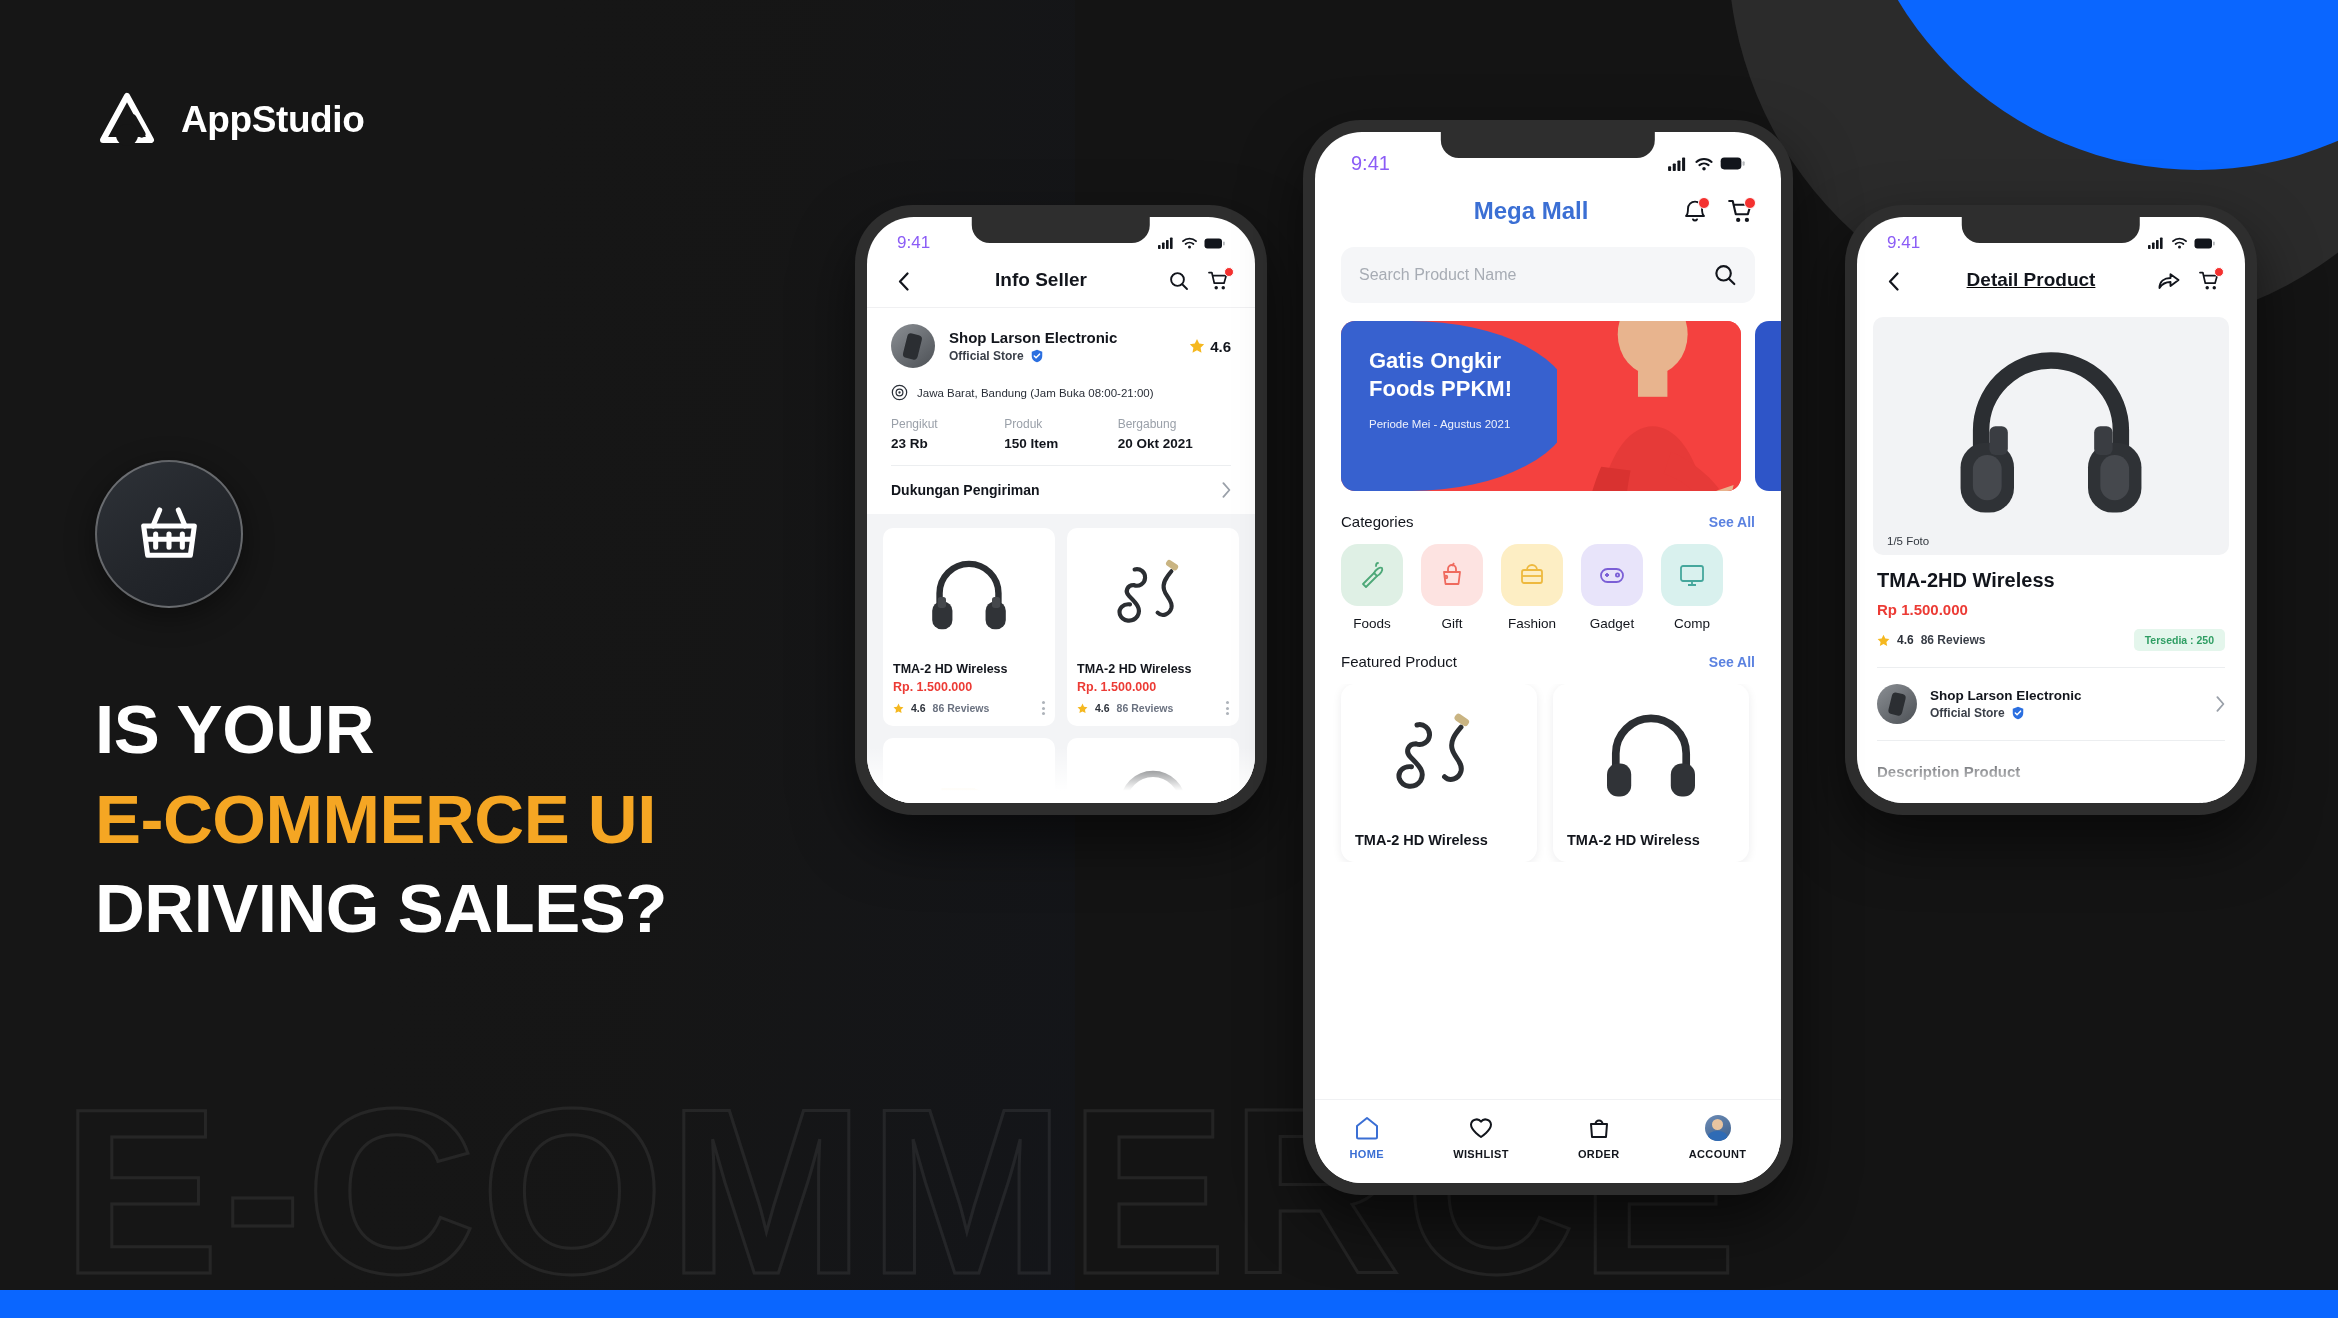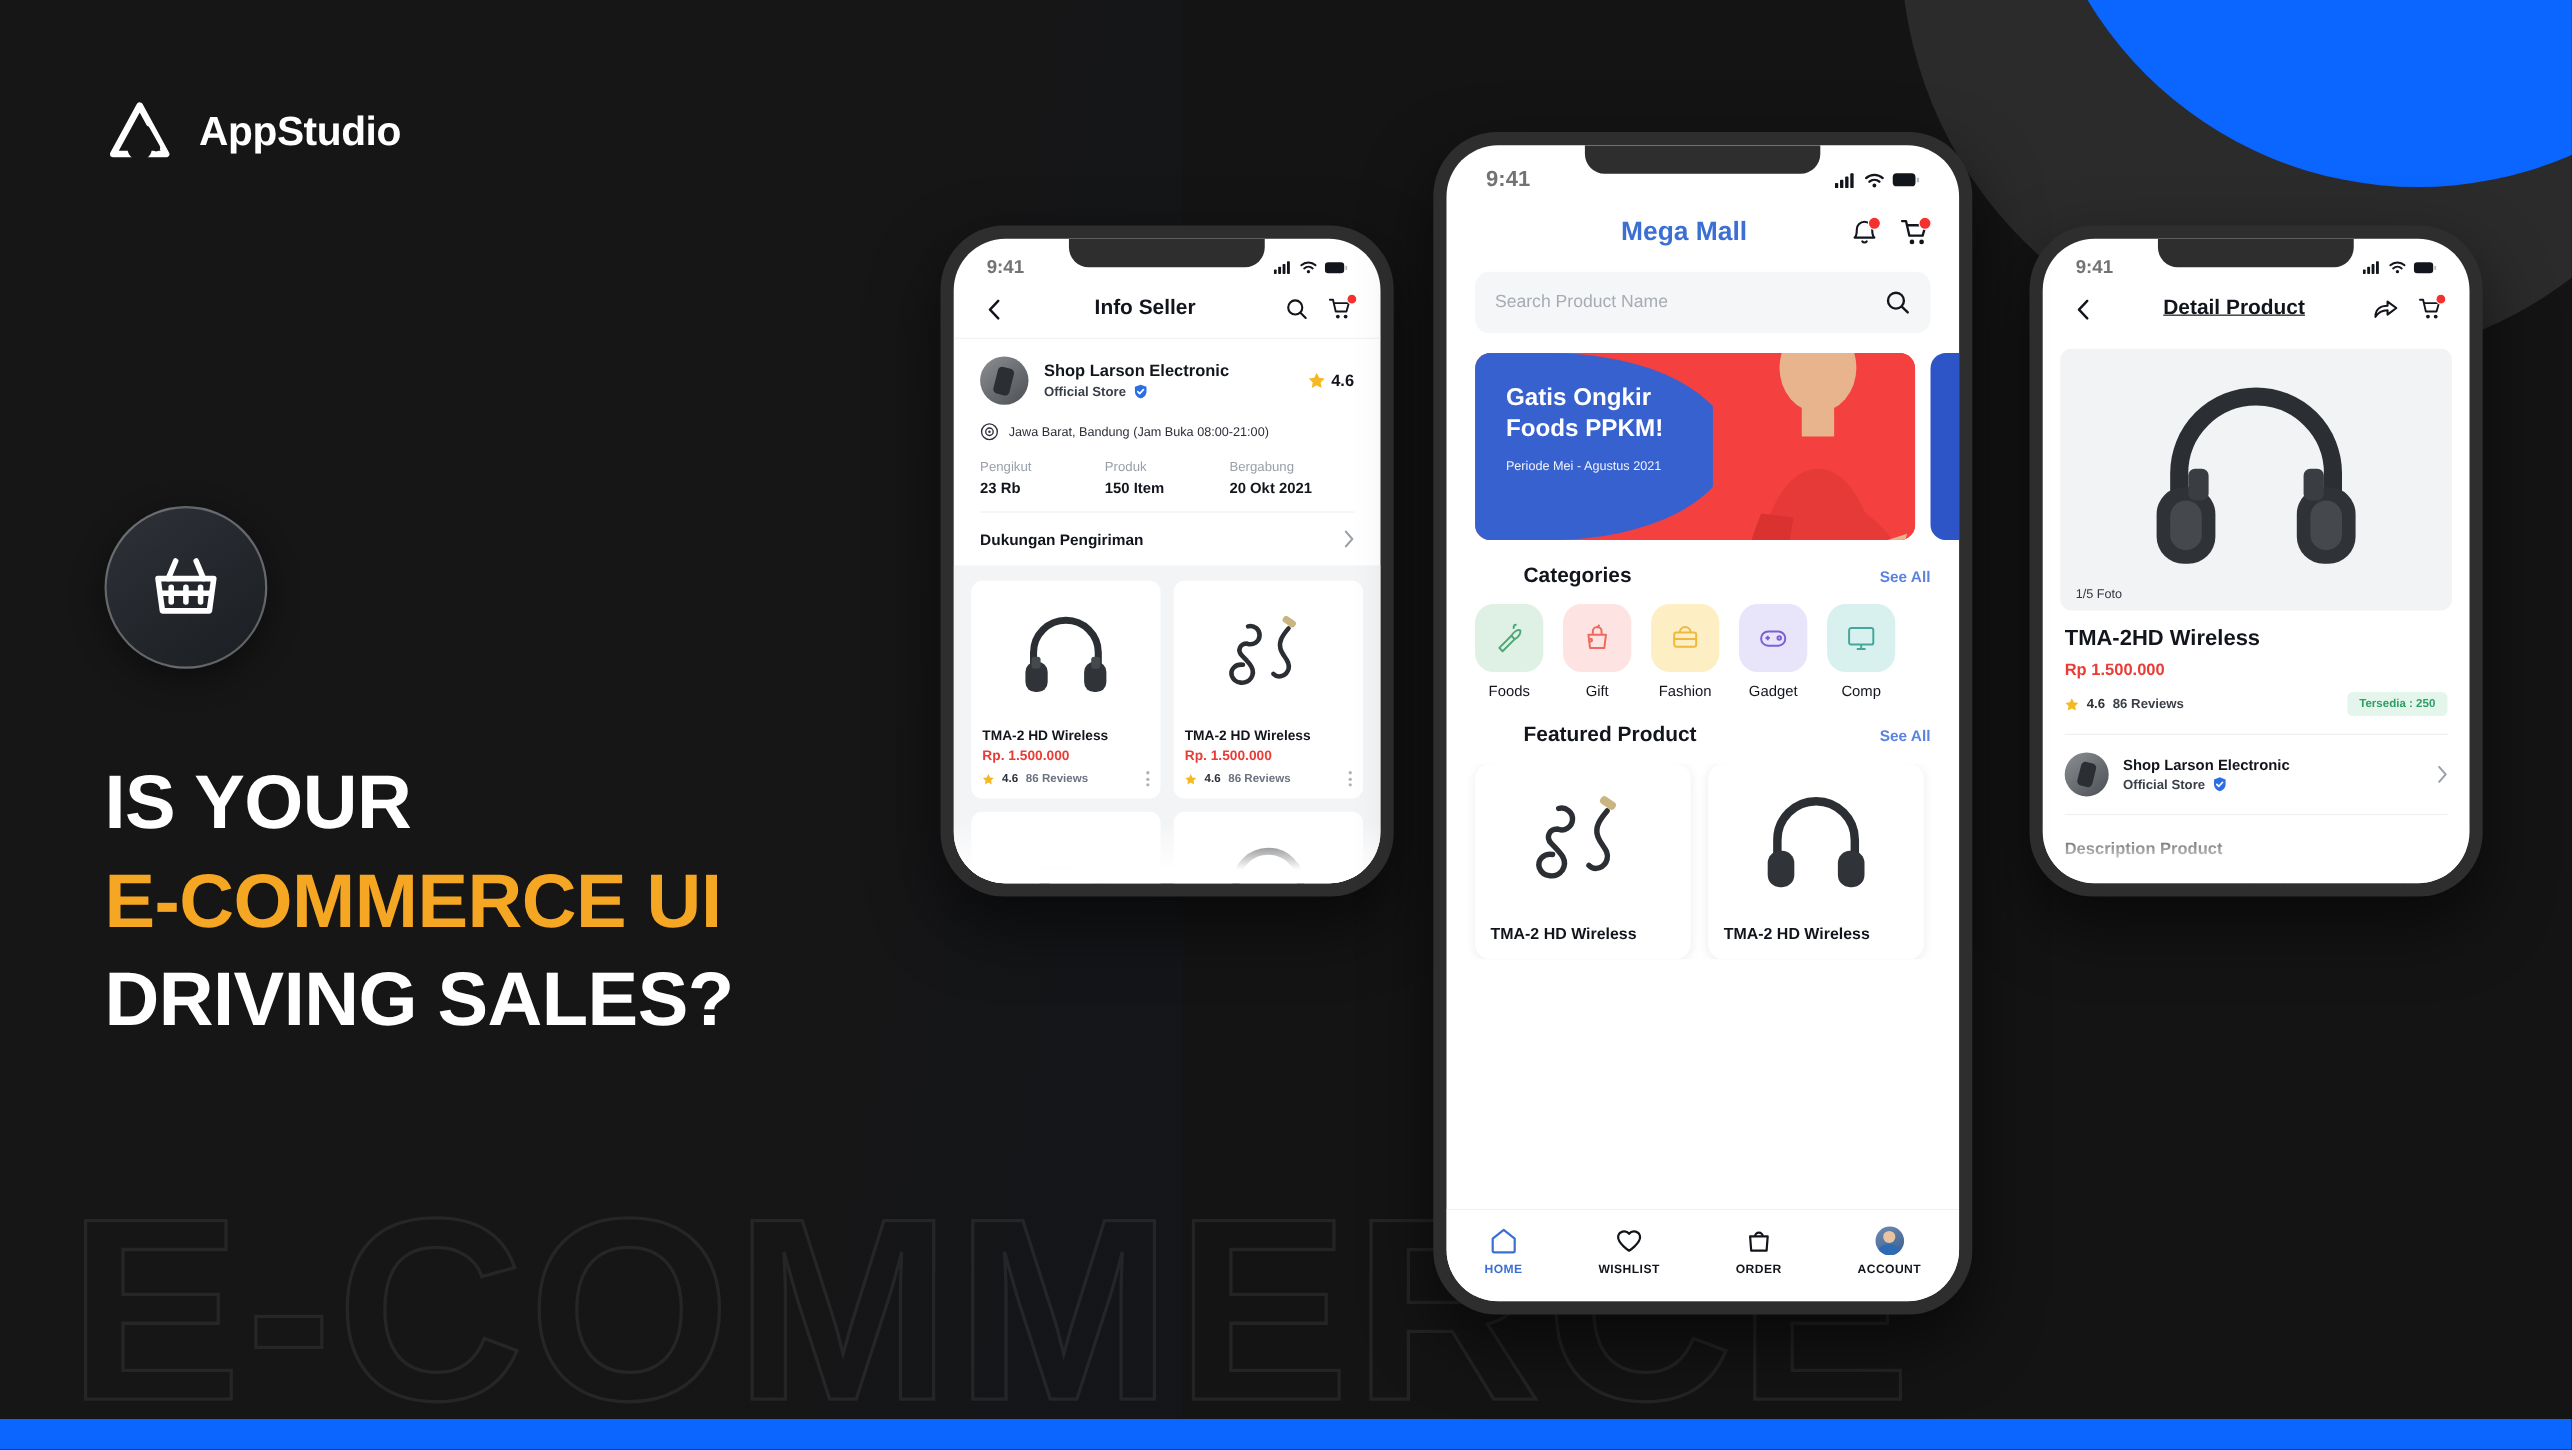--- a/index.html
+++ b/index.html
@@ -99,21 +99,21 @@
     z-index: 30;
   }
   
   #phone-left   { left: 855px;  top: 205px;  width: 412px; height: 610px; }
   #phone-center { left: 1303px; top: 120px;  width: 490px; height: 1075px; z-index: 6; }
   #phone-right  { left: 1845px; top: 205px;  width: 412px; height: 610px; }
 
   .statusbar {
     display: flex; justify-content: space-between;
     padding: 16px 30px 4px 30px;
-    font-size: 17px; font-weight: 700; color: #737373;
+    font-size: 17px; font-weight: 400; color: #8b5cf6;
   }
   .statusbar .sb-icons { display: flex; align-items: center; gap: 7px; }
 
   .navbar {
     display: flex; align-items: flex-start; justify-content: space-between;
     padding: 12px 24px 14px 24px;
     border-bottom: 1px solid #f0f0f2;
   }
   .navbar-title { font-size: 19px; font-weight: 700; color: #12151c; }
   .nav-actions { display: flex; align-items: center; gap: 16px; }
@@ -199,21 +199,21 @@
   .banner-txt { position: relative; z-index: 3; padding: 26px 0 0 28px; }
   .banner-h { color: #fff; font-size: 22px; font-weight: 700; line-height: 1.26; }
   .banner-sub { color: #eef1fb; font-size: 11.5px; margin-top: 16px; font-weight: 500; }
   .banner-model { position: absolute; right: 0; top: 0; width: 46%; height: 100%; }
   .banner-2 { flex: none; width: 400px; height: 170px; border-radius: 14px; background: #2e55c8; }
 
   .sec-head {
     display: flex; align-items: center; justify-content: space-between;
     padding: 22px 26px 14px 26px;
   }
-  .sec-title { font-size: 19px; font-weight: 700; color: #12151c; margin-left: 44px; }
+  .sec-title { font-size: 15px; font-weight: 400; color: #12151c; }
   .see-all { font-size: 14px; color: #5b82e0; font-weight: 600; }
 
   .cat-strip { display: flex; gap: 18px; padding: 0 26px; overflow: hidden; }
   .cat { flex: none; width: 62px; text-align: center; }
   .cat-tile { width: 62px; height: 62px; border-radius: 17px; display: flex; align-items: center; justify-content: center; }
   .cat-label { margin-top: 10px; font-size: 13.5px; color: #12151c; font-weight: 500; }
 
   .feat-strip { display: flex; gap: 16px; padding: 0 26px; overflow: hidden; }
   .fcard { flex: none; width: 196px; background: #fff; border-radius: 14px; box-shadow: 0 2px 10px rgba(20,25,40,0.08); padding: 14px; }
   .fcard-img { height: 120px; display: flex; align-items: center; justify-content: center; }

